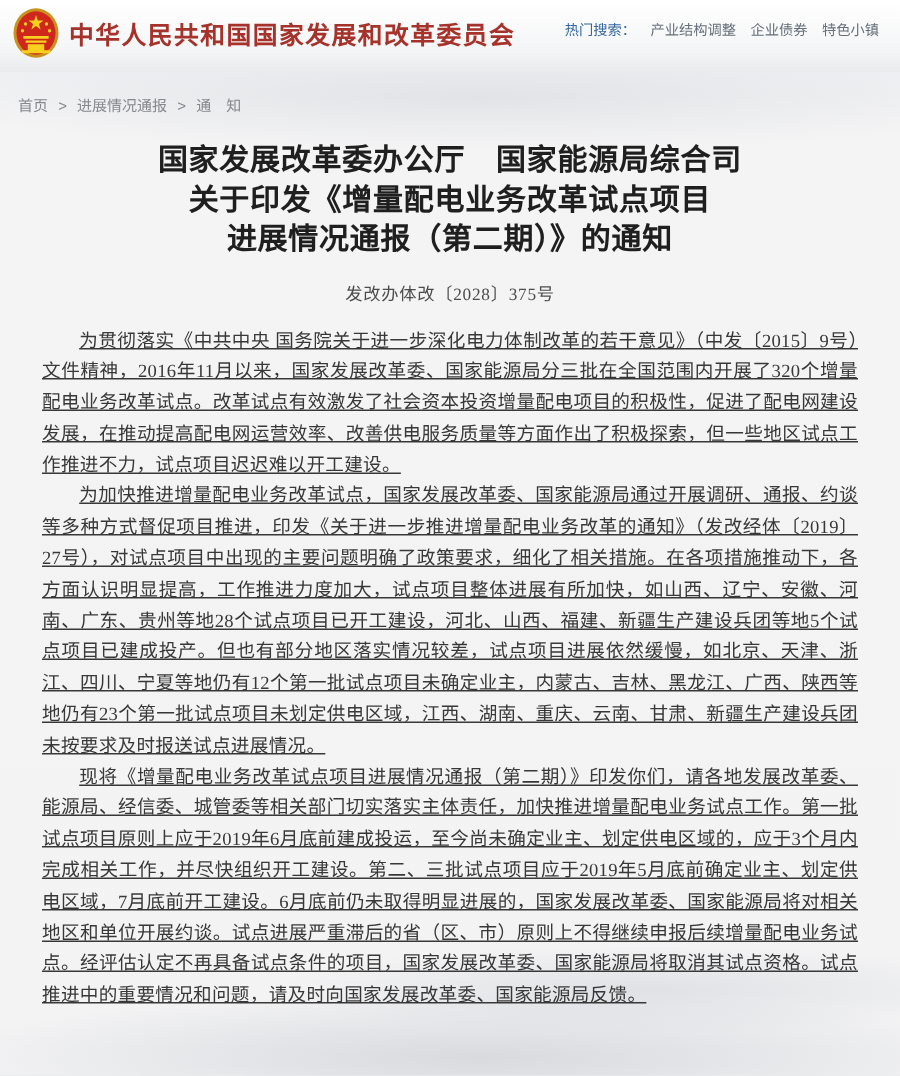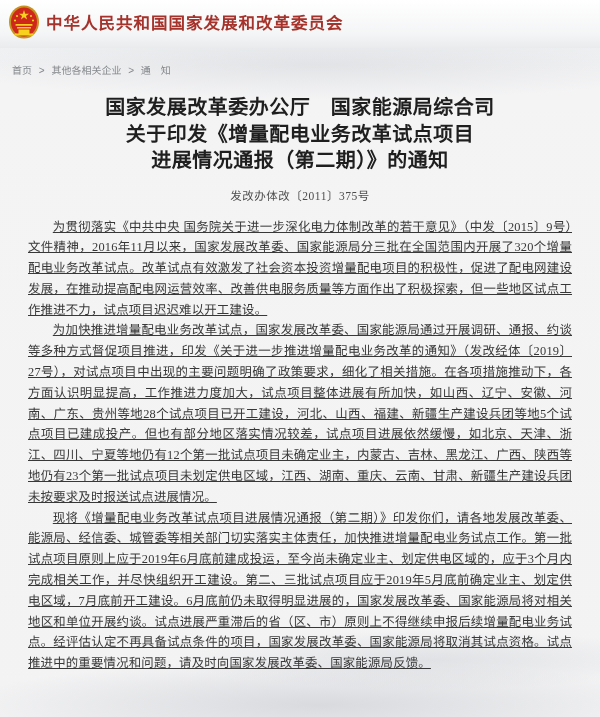--- a/index.html
+++ b/index.html
@@ -102,39 +102,45 @@
         <rect x="18" y="44" width="28" height="3" rx="1" fill="#f7d11e"></rect>
         <rect x="21" y="49" width="22" height="9" fill="#f7d11e"></rect>
         <rect x="13" y="57" width="38" height="4" rx="1.5" fill="#f7d11e"></rect>
       </svg>
       <div class="brand-text">
         <div class="cn">中华人民共和国国家发展和改革委员会</div>
       </div>
     </div>
 
     <div class="search-area">
+      <div class="hot-row">
+        <span class="hot-label">热门搜索：</span>
+        <a class="hot-link">产业结构调整</a>
+        <a class="hot-link">企业债券</a>
+        <a class="hot-link">特色小镇</a>
+      </div>
     </div>
   </header>
 
   <nav class="breadcrumb">
     <a>首页</a>
     <span class="sep">&gt;</span>
-    <a>其他各相关企业</a>
+    <a>进展情况通报</a>
     <span class="sep">&gt;</span>
     <span>通　知</span>
   </nav>
 
   <main class="doc">
     <h1 class="doc-title">
       <div class="tline">国家发展改革委办公厅　国家能源局综合司</div>
       <div class="tline">关于印发《增量配电业务改革试点项目</div>
       <div class="tline">进展情况通报（第二期）》的通知</div>
     </h1>
 
-    <div class="doc-number">发改办体改〔2011〕375号</div>
+    <div class="doc-number">发改办体改〔2028〕375号</div>
 
     <div class="doc-body">
       <p class="indent">为贯彻落实《中共中央 国务院关于进一步深化电力体制改革的若干意见》（中发〔2015〕9号）文件精神，2016年11月以来，国家发展改革委、国家能源局分三批在全国范围内开展了320个增量配电业务改革试点。改革试点有效激发了社会资本投资增量配电项目的积极性，促进了配电网建设发展，在推动提高配电网运营效率、改善供电服务质量等方面作出了积极探索，但一些地区试点工作推进不力，试点项目迟迟难以开工建设。</p>
       <p class="indent">为加快推进增量配电业务改革试点，国家发展改革委、国家能源局通过开展调研、通报、约谈等多种方式督促项目推进，印发《关于进一步推进增量配电业务改革的通知》（发改经体〔2019〕27号），对试点项目中出现的主要问题明确了政策要求，细化了相关措施。在各项措施推动下，各方面认识明显提高，工作推进力度加大，试点项目整体进展有所加快，如山西、辽宁、安徽、河南、广东、贵州等地28个试点项目已开工建设，河北、山西、福建、新疆生产建设兵团等地5个试点项目已建成投产。但也有部分地区落实情况较差，试点项目进展依然缓慢，如北京、天津、浙江、四川、宁夏等地仍有12个第一批试点项目未确定业主，内蒙古、吉林、黑龙江、广西、陕西等地仍有23个第一批试点项目未划定供电区域，江西、湖南、重庆、云南、甘肃、新疆生产建设兵团未按要求及时报送试点进展情况。</p>
       <p class="indent">现将《增量配电业务改革试点项目进展情况通报（第二期）》印发你们，请各地发展改革委、能源局、经信委、城管委等相关部门切实落实主体责任，加快推进增量配电业务试点工作。第一批试点项目原则上应于2019年6月底前建成投运，至今尚未确定业主、划定供电区域的，应于3个月内完成相关工作，并尽快组织开工建设。第二、三批试点项目应于2019年5月底前确定业主、划定供电区域，7月底前开工建设。6月底前仍未取得明显进展的，国家发展改革委、国家能源局将对相关地区和单位开展约谈。试点进展严重滞后的省（区、市）原则上不得继续申报后续增量配电业务试点。经评估认定不再具备试点条件的项目，国家发展改革委、国家能源局将取消其试点资格。试点推进中的重要情况和问题，请及时向国家发展改革委、国家能源局反馈。</p>
 
     </div>
 
   </main>
 </div>

